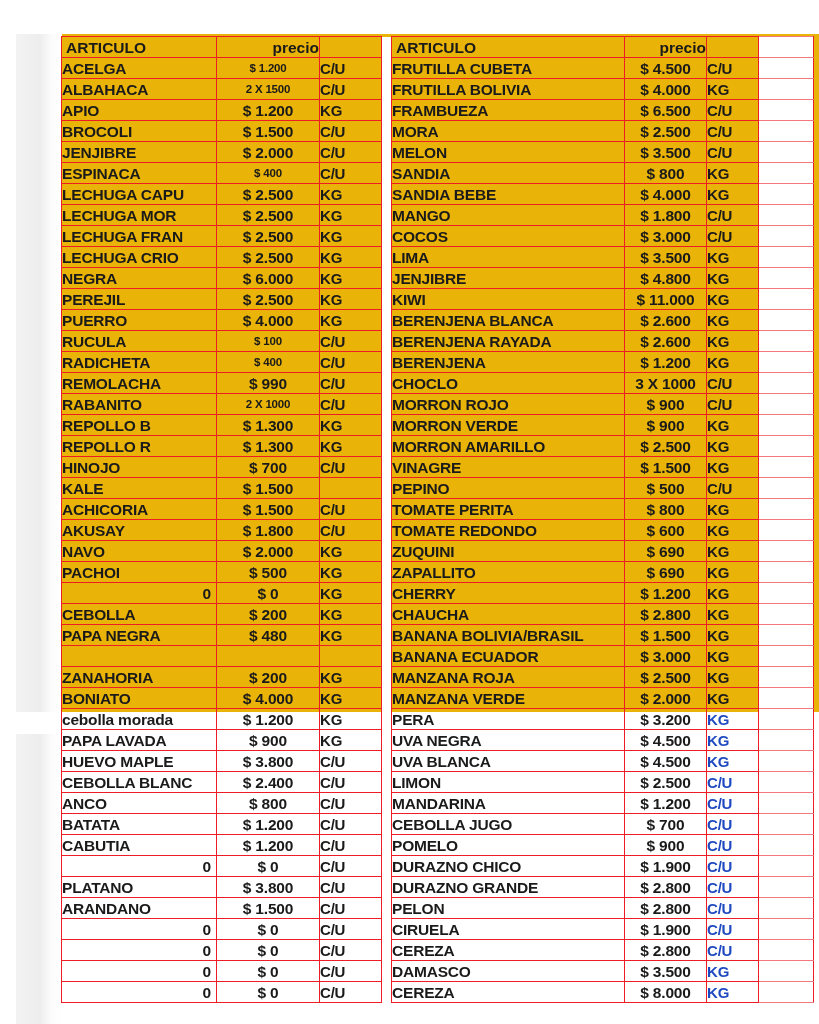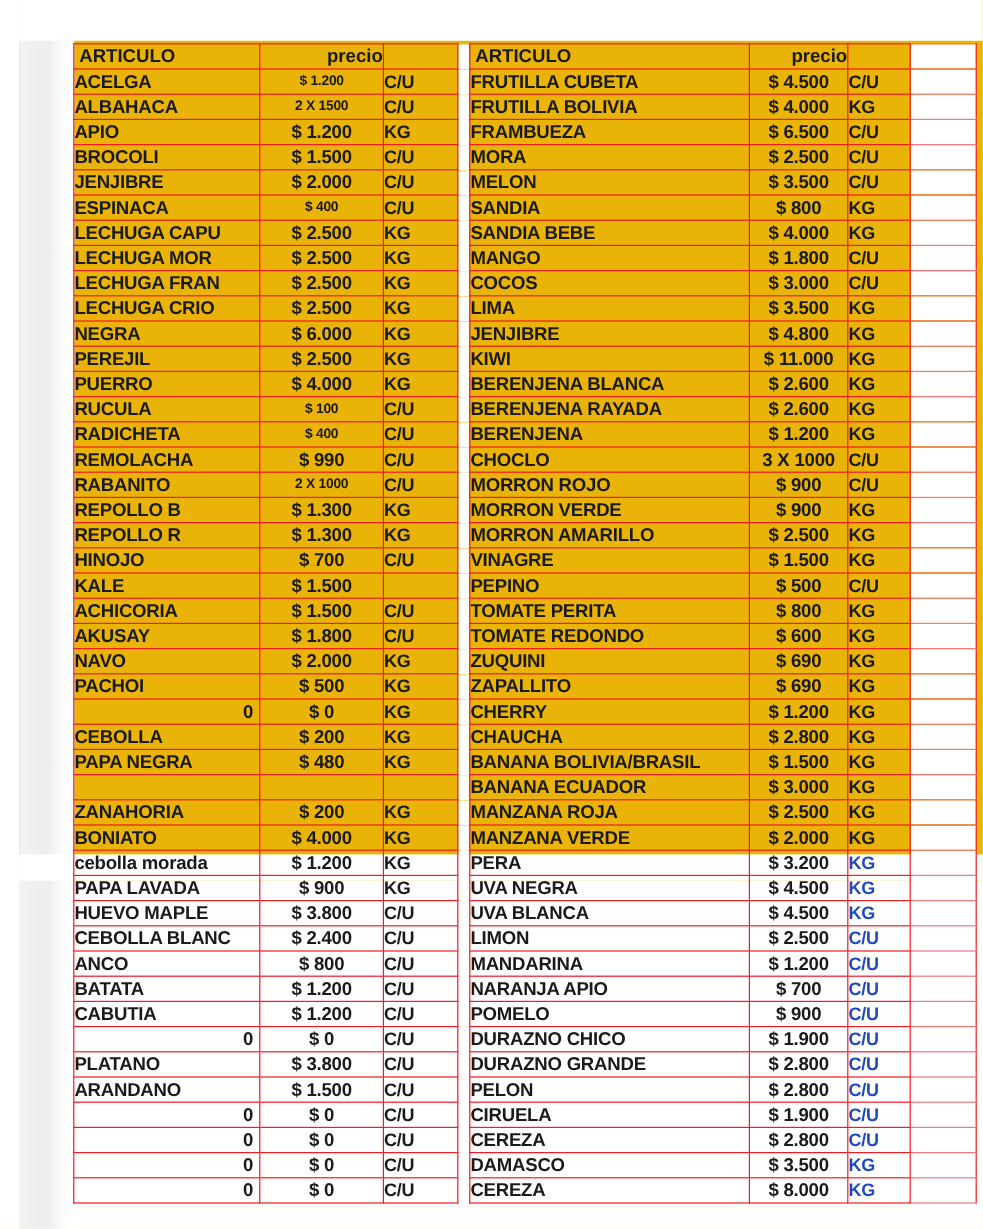--- a/index.html
+++ b/index.html
@@ -525,21 +525,21 @@
             <td class="bx art">MANDARINA</td>
             <td class="bx prc">$ 1.200</td>
             <td class="bx unit blue">C/U</td>
             <td class="tailcell">&nbsp;</td>
           </tr>
           <tr>
             <td class="bx art">BATATA</td>
             <td class="bx prc">$ 1.200</td>
             <td class="bx unit">C/U</td>
             <td class="gapcell">&nbsp;</td>
-            <td class="bx art">NARANJA APIO</td>
+            <td class="bx art">CEBOLLA JUGO</td>
             <td class="bx prc">$ 700</td>
             <td class="bx unit blue">C/U</td>
             <td class="tailcell">&nbsp;</td>
           </tr>
           <tr>
             <td class="bx art">CABUTIA</td>
             <td class="bx prc">$ 1.200</td>
             <td class="bx unit">C/U</td>
             <td class="gapcell">&nbsp;</td>
             <td class="bx art">POMELO</td>

